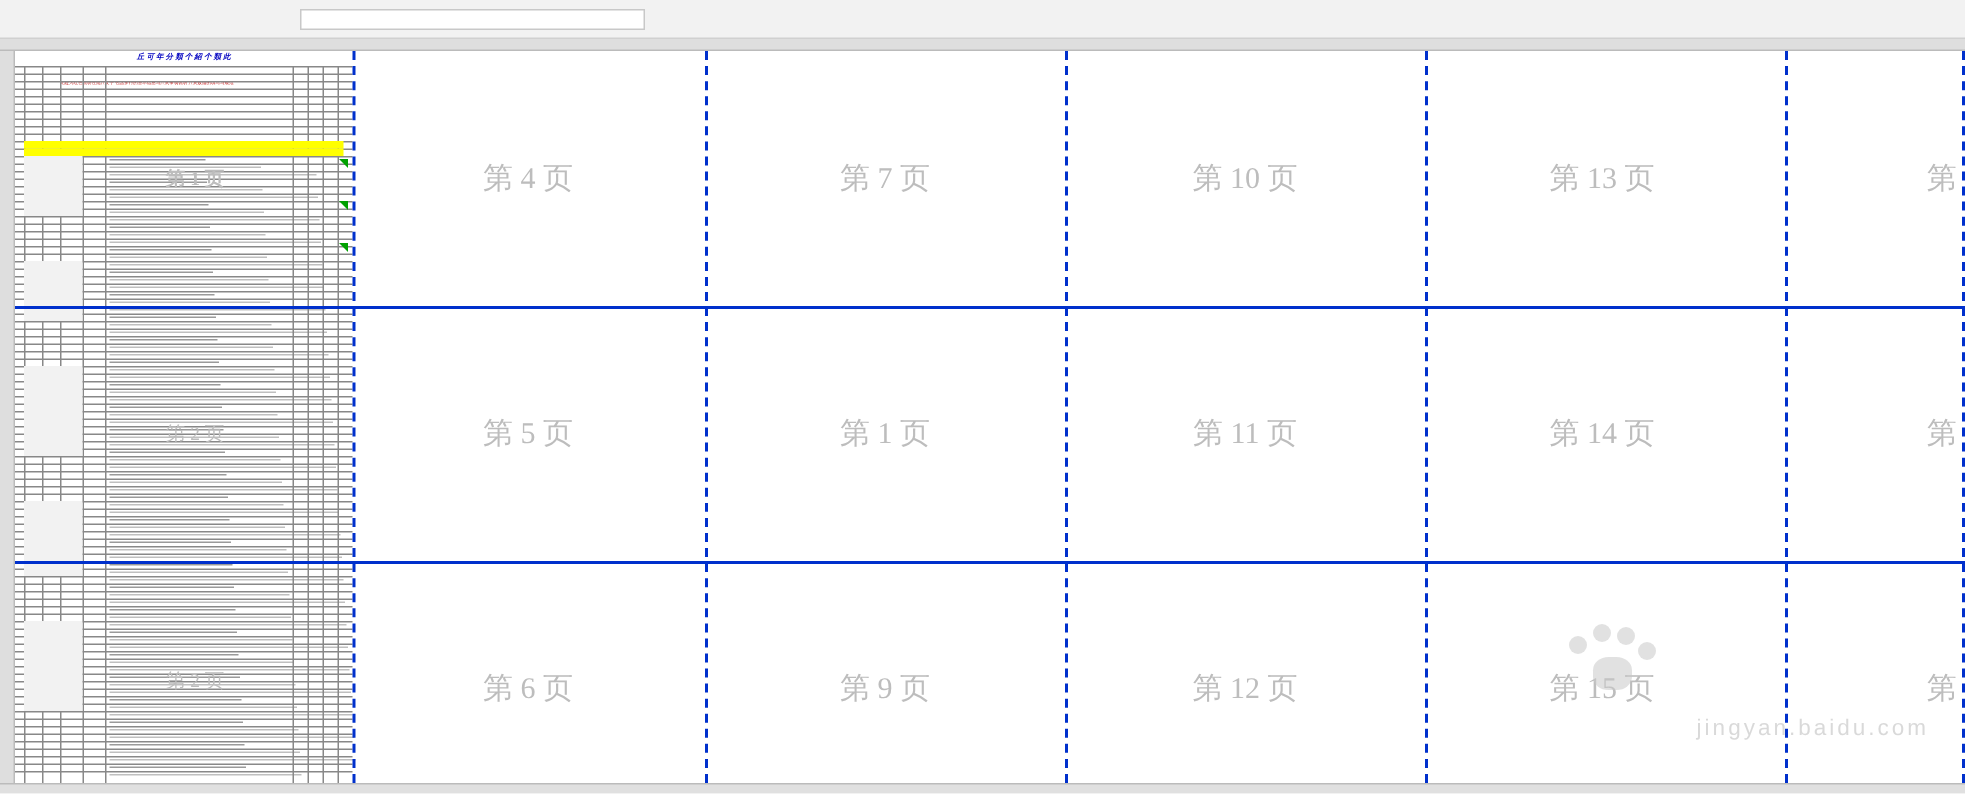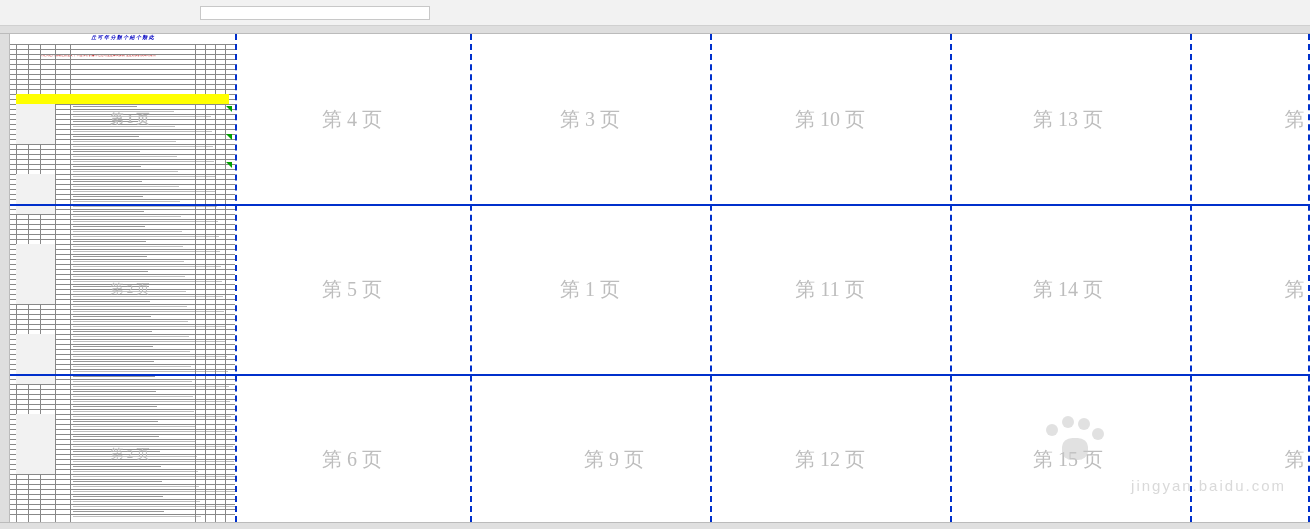--- a/index.html
+++ b/index.html
@@ -286,31 +286,31 @@
     <div class="rbound"></div>
 
     <div id="left-wm">
         <div class="pagewm small" style="left: 120px; top: 85px; font-weight: bold;">第 1 页</div>
         <div class="pagewm small" style="left: 120px; top: 255px;">第 2 页</div>
         <div class="pagewm small" style="left: 120px; top: 420px;">第 2 页</div>
       </div>
 
     <div id="grid-wm">
         <div class="pagewm" style="left: 342px; top: 85px;">第 4 页</div>
-        <div class="pagewm" style="left: 580px; top: 85px;">第 3 页</div>
+        <div class="pagewm" style="left: 580px; top: 85px;">第 7 页</div>
         <div class="pagewm" style="left: 820px; top: 85px;">第 10 页</div>
         <div class="pagewm" style="left: 1058px; top: 85px;">第 13 页</div>
         <div class="pagewm" style="left: 1292px; top: 85px;">第 1</div>
         <div class="pagewm" style="left: 342px; top: 255px;">第 5 页</div>
         <div class="pagewm" style="left: 580px; top: 255px;">第 1 页</div>
         <div class="pagewm" style="left: 820px; top: 255px;">第 11 页</div>
         <div class="pagewm" style="left: 1058px; top: 255px;">第 14 页</div>
         <div class="pagewm" style="left: 1292px; top: 255px;">第 1</div>
         <div class="pagewm" style="left: 342px; top: 425px;">第 6 页</div>
-        <div class="pagewm" style="left: 604px; top: 425px;">第 9 页</div>
+        <div class="pagewm" style="left: 580px; top: 425px;">第 9 页</div>
         <div class="pagewm" style="left: 820px; top: 425px;">第 12 页</div>
         <div class="pagewm" style="left: 1058px; top: 425px;">第 15 页</div>
         <div class="pagewm" style="left: 1292px; top: 425px;">第 1</div>
       </div>
 
     <div class="wm">
       <div class="paw">
         <span style="width:12px;height:12px;right:38px;bottom:34px;"></span>
         <span style="width:12px;height:12px;right:22px;bottom:42px;"></span>
         <span style="width:12px;height:12px;right:6px;bottom:40px;"></span>

